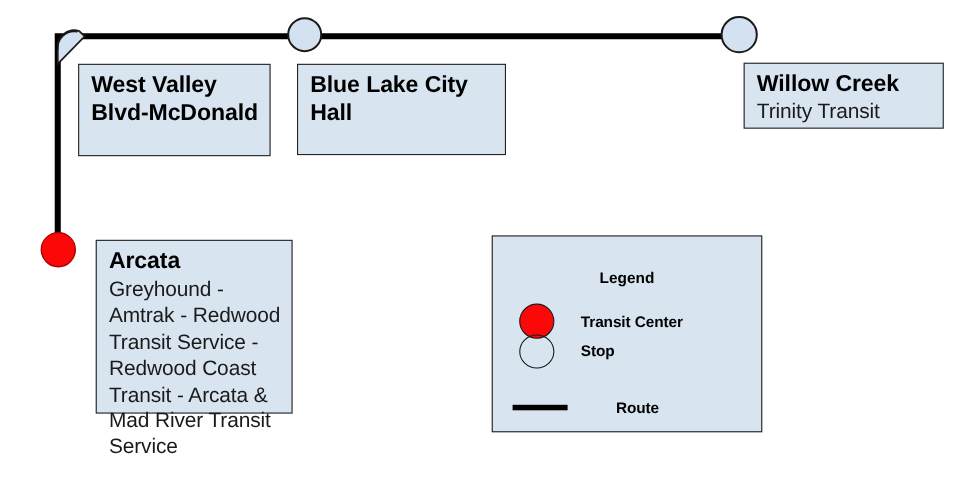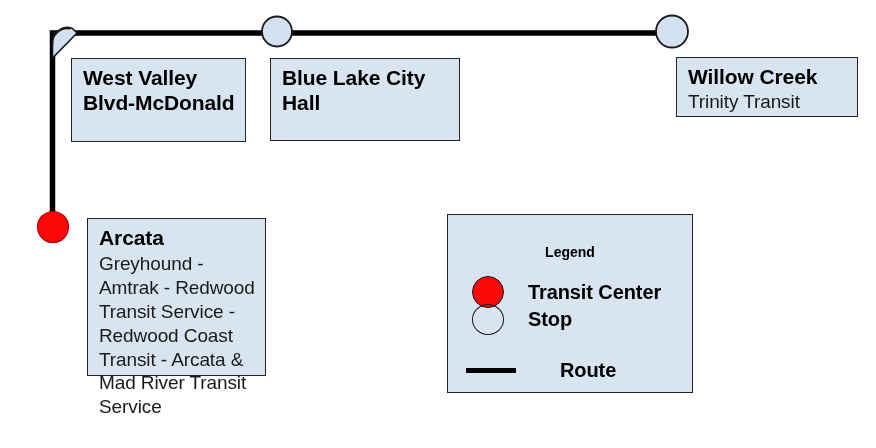--- a/index.html
+++ b/index.html
@@ -91,21 +91,21 @@
   #legend-row-transit-center { top: 57px; }
   #legend-row-stop           { top: 84px; }
   #legend-row-route          { top: 135px; gap: 32px; }
   .legend-swatch {
     width: 68px;
     height: 40px;
     position: relative;
     flex: 0 0 68px;
   }
   .legend-label {
-    font-size: 20px;
+    font-size: 14px;
     font-weight: bold;
     color: #000000;
     letter-spacing: -0.1px;
   }
   .swatch-dot-red {
     position: absolute;
     left: 12px;
     top: 4px;
     width: 32px;
     height: 32px;

